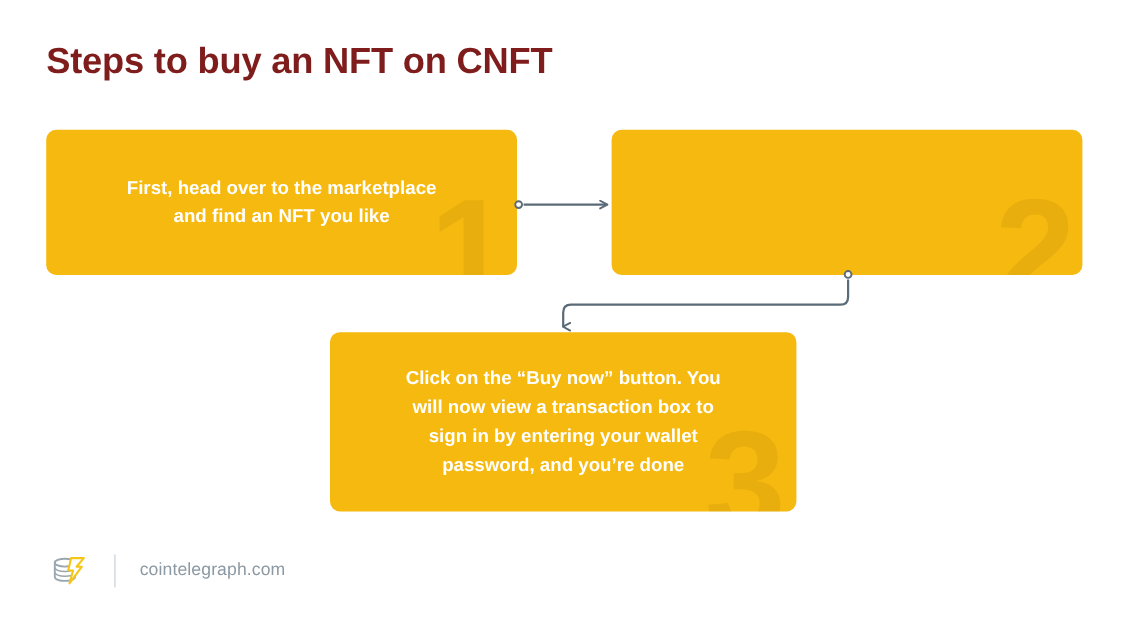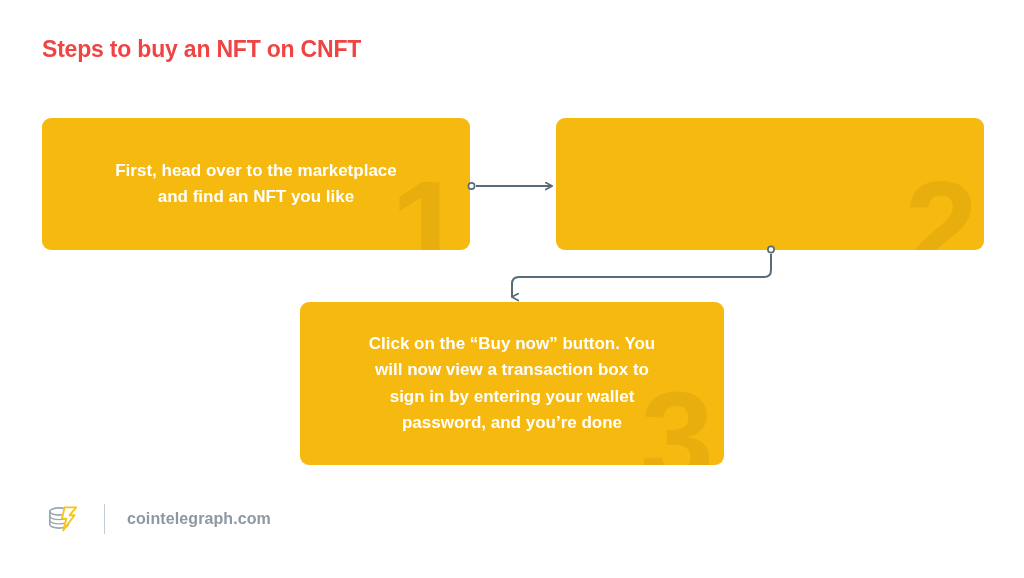--- a/index.html
+++ b/index.html
@@ -21,24 +21,24 @@
     inset: 0;
     width: 1024px;
     height: 578px;
   }
 
   
   .title {
     position: absolute;
     left: 42px;
     top: 36px;
-    font-size: 23px;
+    font-size: 33px;
     font-weight: 700;
     letter-spacing: -0.2px;
-    color: #ef4444;
+    color: #7f1d1d;
     white-space: nowrap;
   }
 
   
   .step-box {
     position: absolute;
     background: #F5B90F;
     border-radius: 9px;
     overflow: hidden;
     box-sizing: border-box;
@@ -85,21 +85,20 @@
   }
 
   
   .footer {
     position: absolute;
     left: 42px;
     top: 498px;
     display: flex;
     align-items: center;
     height: 42px;
-    font-weight: bold;
   }
   .footer-logo { width: 40px; height: 40px; display: block; }
   .footer-divider {
     width: 1px;
     height: 30px;
     background: #C3CCD3;
     margin: 0 22px 0 22px;
   }
   .footer-text {
     font-size: 16px;

